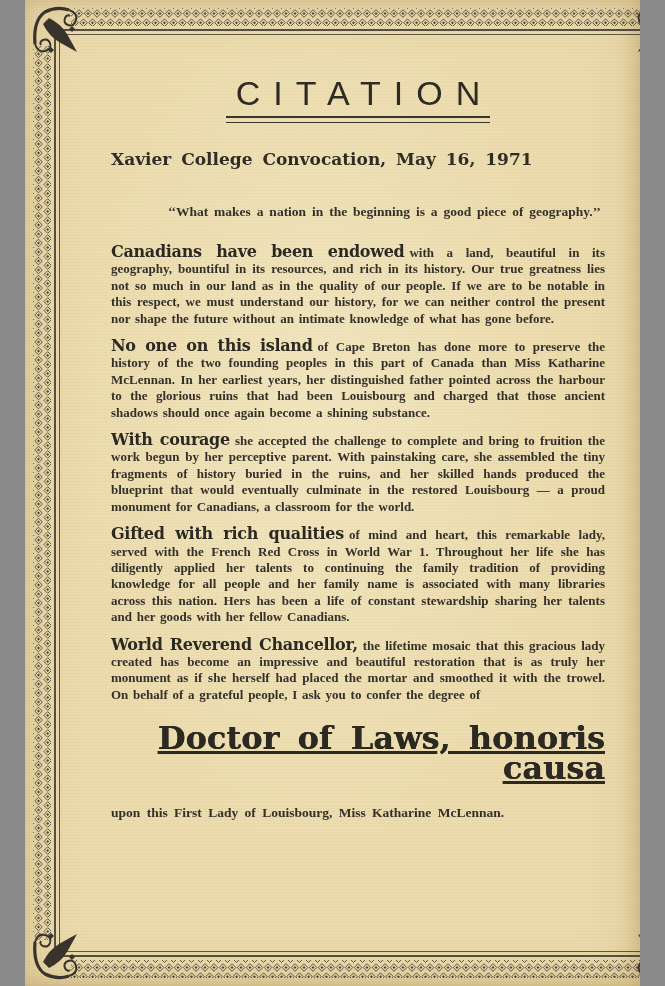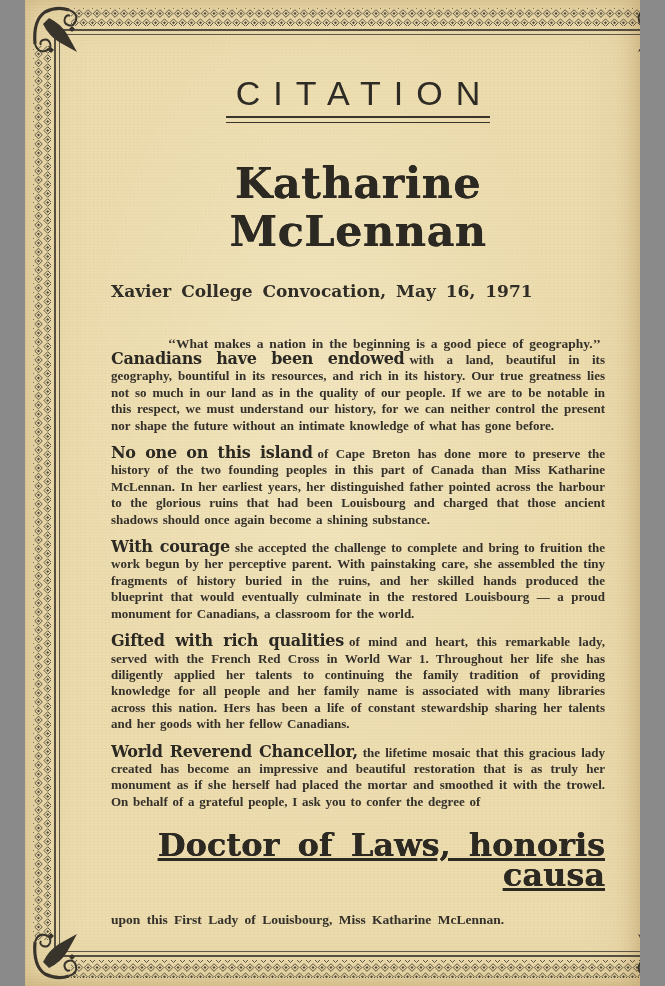--- a/index.html
+++ b/index.html
@@ -55,21 +55,21 @@
     word-spacing:4px;
     color:#302d26;
   }
   .quote{
     margin:33px 0 0 57px;
     font-weight:700;
     font-size:13.5px;line-height:17px;
     word-spacing:2.5px;
   }
   .quote p{margin:0;}
-  .paragraphs{}
+  .paragraphs{margin-top:25px;}
   .par{
     margin:0 0 12px 0;
     font-weight:700;
     font-size:13px;line-height:16.4px;
     text-align:justify;
     word-spacing:1.5px;
   }
   .par .lead{
     font-family:"DejaVu Serif", serif;
     font-size:16px;line-height:14px;
@@ -152,21 +152,20 @@
       <use href="#cornerScroll" transform="translate(0,986) scale(1,-1)"></use>
       <use href="#cornerScroll" transform="translate(665,986) scale(-1,-1)"></use>
     </g>
   </svg>
 
   <div class="content">
 
     <h1 class="doc-title">CITATION</h1>
     <div class="title-rule"></div>
 
-    <h2 class="recipient blackletter">Katharine McLennan</h2>
 
     <h3 class="convocation blackletter">Xavier College Convocation, May 16, 1971</h3>
 
     <div class="quote">
       <p>‘‘What makes a nation in the beginning is a good piece of geography.’’</p>
     </div>
 
     <div class="paragraphs">
       <p class="par"><span class="lead blackletter">Canadians have been endowed</span><span>with a land, beautiful in its geography, bountiful in its resources, and rich in its history.  Our true greatness lies not so much in our land as in the quality of our people.  If we are to be notable in this respect, we must understand our history, for we can neither control the present nor shape the future without an intimate knowledge of what has gone before.</span></p>
       <p class="par"><span class="lead blackletter">No one on this island</span><span>of Cape Breton has done more to preserve the history of the two founding peoples in this part of Canada than Miss Katharine McLennan.  In her earliest years, her distinguished father pointed across the harbour to the glorious ruins that had been Louisbourg and charged that those ancient shadows should once again become a shining substance.</span></p>

